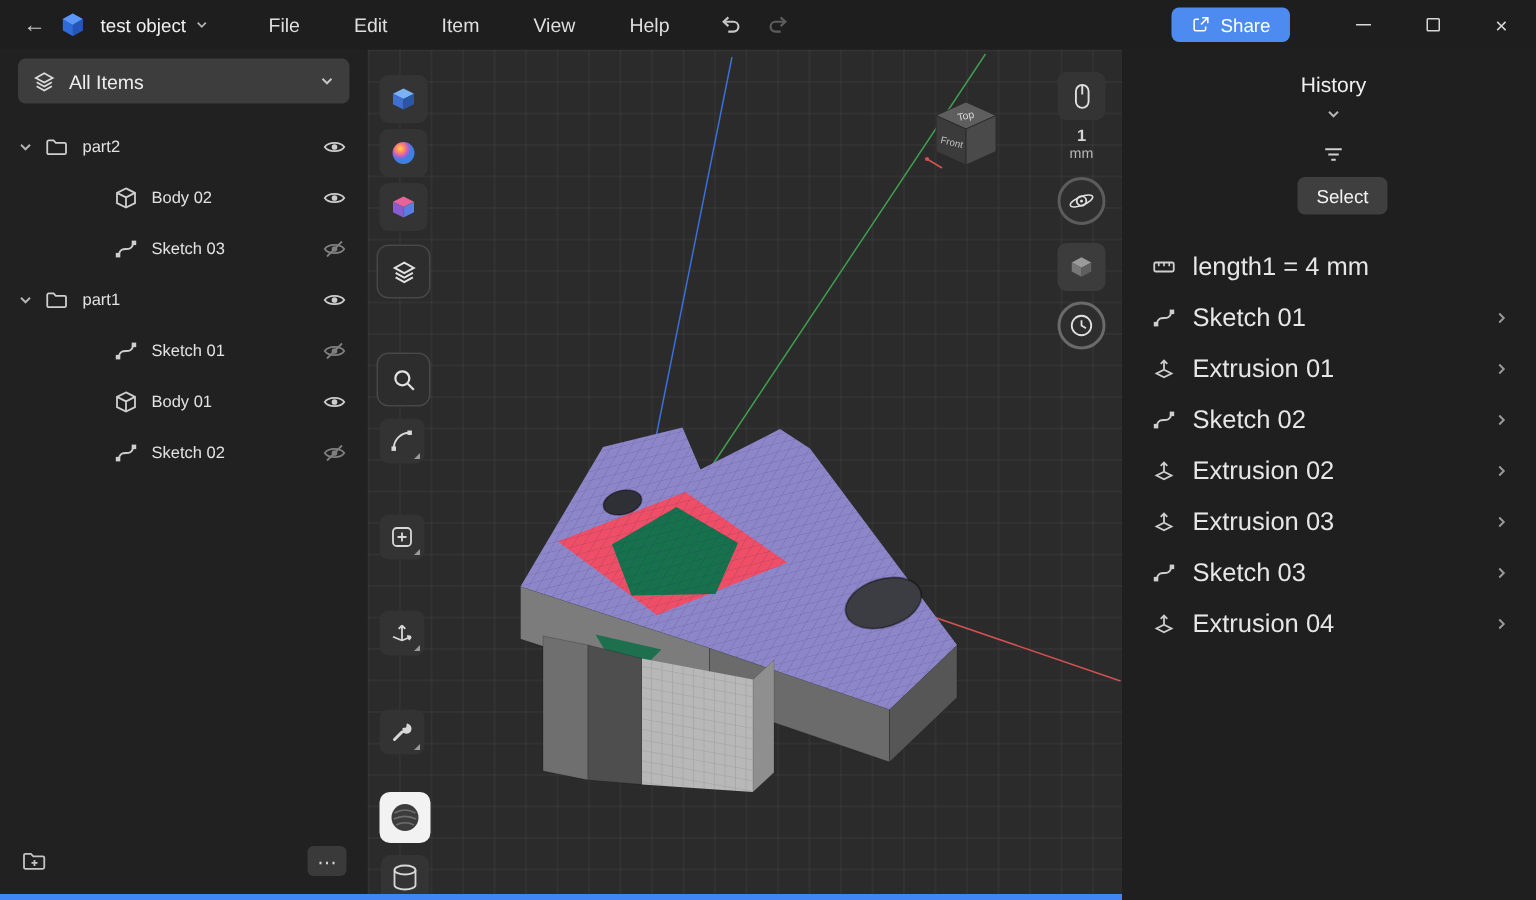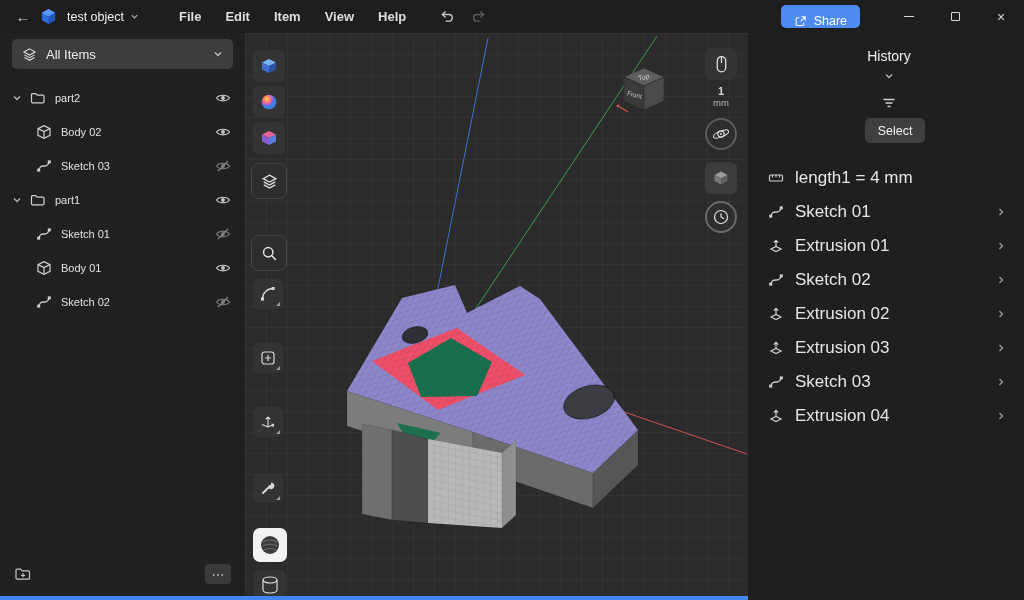--- a/index.html
+++ b/index.html
@@ -6,43 +6,43 @@
   html,body{width:1024px;height:600px;overflow:hidden;}
   body{position:relative;background:#262626;font-family:"Liberation Sans",sans-serif;color:#e4e4e4;font-size:13px;}
   svg{display:block;}
 
   
   .titlebar{position:absolute;top:0;left:0;right:0;height:33px;background:#1e1e1e;display:flex;align-items:center;padding-left:10px;z-index:60;}
   .tb-btn{display:flex;align-items:center;justify-content:center;height:28px;border-radius:4px;cursor:default;}
   .back{width:26px;color:#c9c9c9;font-size:15px;}
   .applogo{margin-left:4px;}
   .docname{margin-left:10px;display:flex;align-items:center;gap:6px;font-size:12.5px;color:#f0f0f0;}
-  .menubar{display:flex;margin-left:28px;gap:0;font-weight:bold;}
+  .menubar{display:flex;margin-left:28px;gap:12px;}
   .menubar span{padding:0 12px;color:#dfdfdf;font-size:13px;line-height:33px;}
   .undo{margin-left:16px;width:26px;}
   .redo{margin-left:6px;width:26px;}
   .tb-spacer{flex:1;}
-  .share{height:23px;background:#4d8bf0;border-radius:5px;display:flex;align-items:flex-end;gap:7px;padding:0 13px;color:#fff;font-size:12.5px;}
+  .share{height:23px;background:#4d8bf0;border-radius:5px;display:flex;align-items:center;gap:7px;padding:0 13px;color:#fff;font-size:12.5px;}
   .winctl{display:flex;margin-left:26px;height:33px;}
   .winctl>div{width:46px;height:33px;display:flex;align-items:center;justify-content:center;color:#d8d8d8;}
   .min-glyph{width:10px;height:1px;background:#d8d8d8;}
   .max-glyph{width:9px;height:9px;border:1px solid #d8d8d8;border-radius:1px;}
   .close-glyph{font-size:14px;line-height:1;}
 
   
   .sidebar{position:absolute;left:0;top:33px;width:245px;bottom:4px;background:#212121;z-index:20;}
   .sb-title{padding:17px 16px 8px 16px;font-size:13px;color:#dcdcdc;}
   .filter-dd{margin:6px 12px 12px 12px;height:30px;background:#3d3d3d;border-radius:5px;display:flex;align-items:center;gap:9px;padding:0 10px;color:#eee;}
   .filter-dd .lbl{flex:1;font-size:13px;}
   .trow{height:34px;display:flex;align-items:center;padding-right:14px;color:#e2e2e2;}
   .trow .lbl{margin-left:9px;font-size:11px;}
   .trow .eye{margin-left:auto;}
   .trow.folder{padding-left:12px;}
   .trow.folder .fic{margin-left:8px;}
-  .trow.child{padding-left:36px;}
+  .trow.child{padding-left:76px;}
   .sb-footer{position:absolute;left:0;right:0;bottom:0;height:44px;display:flex;align-items:center;padding:0 14px;}
   .more-btn{margin-left:auto;width:26px;height:20px;background:#3a3a3a;border-radius:4px;display:flex;align-items:center;justify-content:center;color:#cfcfcf;font-size:13px;line-height:1;}
 
   
   .viewport{position:absolute;left:245px;top:33px;width:503px;bottom:4px;background:#2b2b2b;overflow:hidden;
     background-image:linear-gradient(rgba(255,255,255,.032) 1px,transparent 1px),linear-gradient(90deg,rgba(255,255,255,.032) 1px,transparent 1px);
     background-size:21px 21px;z-index:10;}
   .model-svg{position:absolute;inset:0;pointer-events:none;}
 
   

